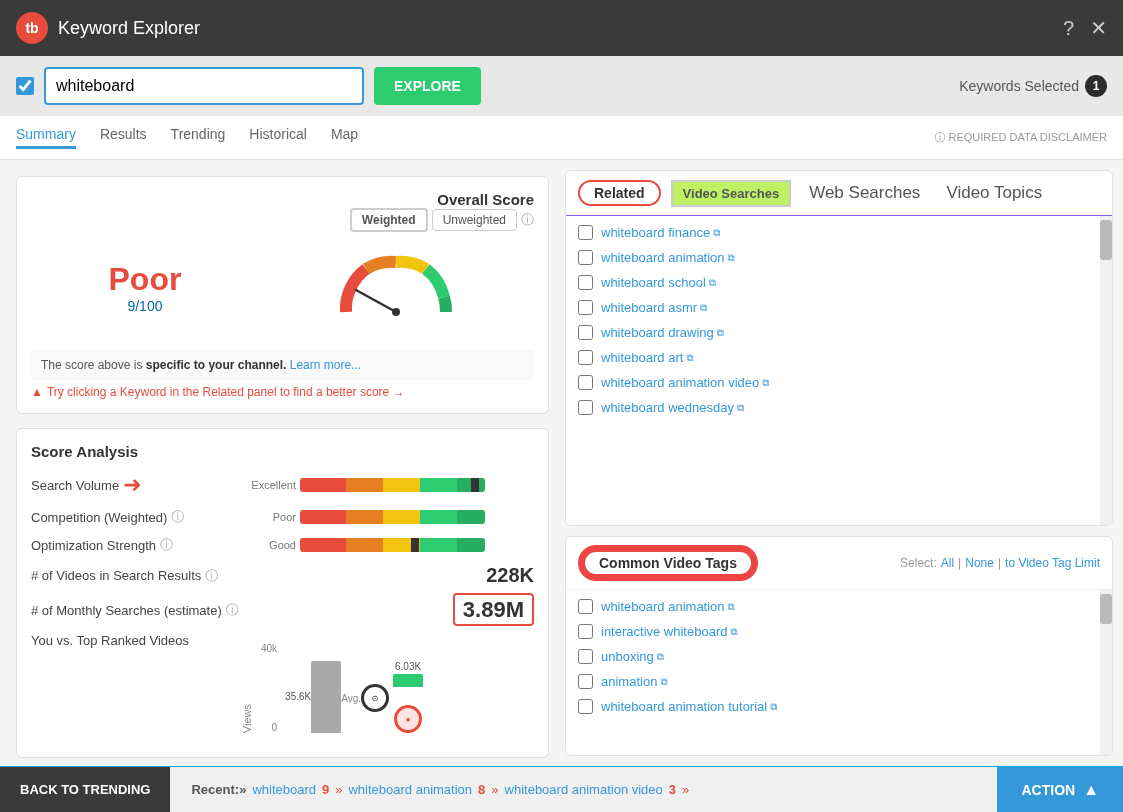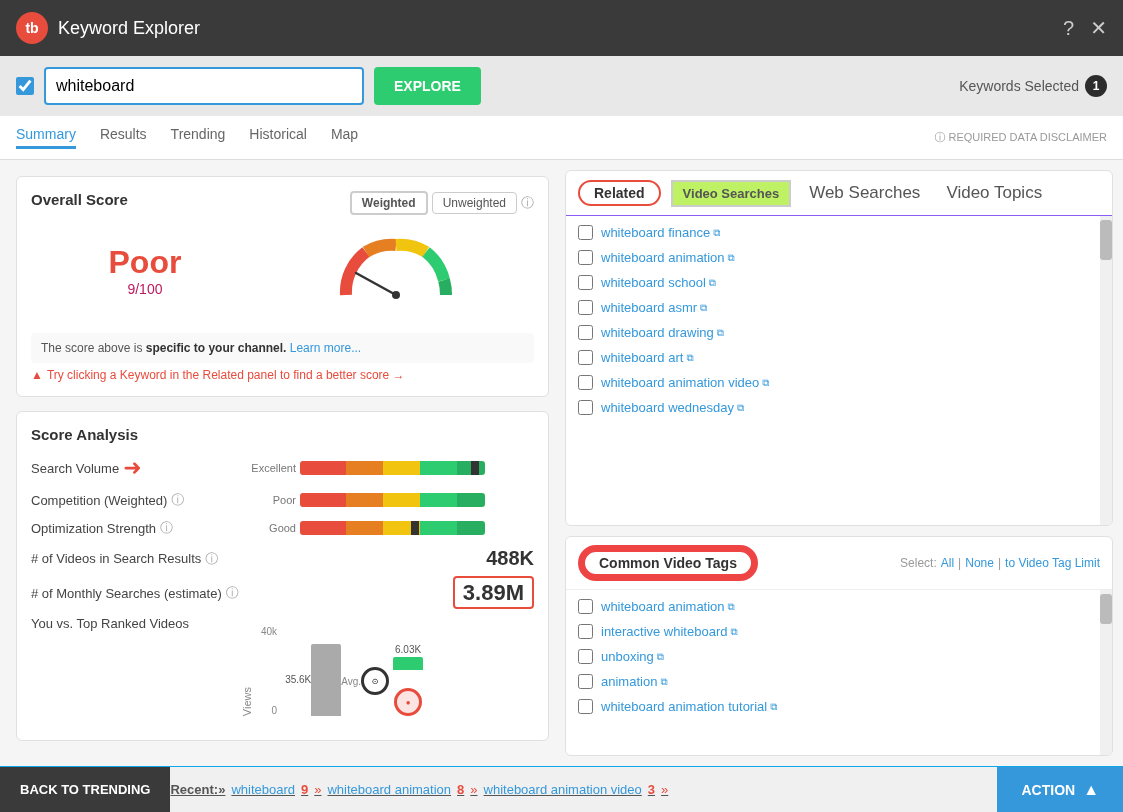--- a/index.html
+++ b/index.html
@@ -107,39 +107,40 @@
 
     
     #overall-score-card {
       background: white;
       border-radius: 6px;
       padding: 14px;
       margin-bottom: 14px;
       border: 1px solid #e0e0e0;
     }
     .card-header {
-      display: flex; align-items: flex-start; justify-content: space-between;
+      display: flex; align-items: flex-end; justify-content: space-between;
       margin-bottom: 10px;
+      flex-direction: column;
     }
     .card-title { font-size: 15px; font-weight: bold; color: #333; }
     .weight-buttons { display: flex; gap: 4px; align-items: center; }
     .weight-btn {
       border: 1px solid #ccc; background: white; padding: 3px 10px;
       border-radius: 4px; font-size: 12px; cursor: pointer; color: #555;
     }
     .weight-btn.active { background: white; border: 2px solid #ccc; font-weight: bold; }
     .info-icon { color: #aaa; font-size: 13px; cursor: pointer; }
 
     .score-content {
       display: flex; align-items: center; justify-content: space-around;
       padding: 10px 0;
     }
     .score-text { text-align: center; }
     .score-label { font-size: 32px; font-weight: bold; color: #e74c3c; }
-    .score-num { font-size: 14px; color: #be185d; }
+    .score-num { font-size: 14px; color: #0369a1; }
 
     
     .gauge-container { position: relative; width: 120px; height: 70px; }
     .gauge-svg { width: 120px; height: 70px; }
 
     .score-desc {
       background: #f9f9f9;
       border-radius: 4px;
       padding: 8px 10px;
       font-size: 12px;
@@ -277,25 +278,24 @@
     #back-to-trending {
       background: #3a3a3a;
       color: white;
       padding: 0 20px;
       height: 100%;
       display: flex; align-items: center;
       font-size: 13px; font-weight: bold; cursor: pointer;
       white-space: nowrap;
     }
     #recent-bar {
-      flex: 1; padding: 0 0;
+      flex: 1; padding: 0 21px;
       display: flex; align-items: flex-start; gap: 6px;
       font-size: 13px; color: #555;
       overflow: hidden;
-      text-decoration: underline;
     }
     .recent-label { font-weight: bold; color: #555; }
     .recent-item { color: #3498db; text-decoration: none; cursor: pointer; }
     .recent-num { color: #e74c3c; font-weight: bold; }
     .recent-arrow { color: #e74c3c; }
     #action-btn {
       background: #3498db;
       color: white;
       border: none;
       height: 100%;
@@ -443,21 +443,21 @@
             </div>
           </div>
         </div>
       </div>
 
       <div class="analysis-row">
         <div class="analysis-label">
           # of Videos in Search Results <span class="info-icon">ⓘ</span>
         </div>
         <div class="analysis-value" style="text-align:right;">
-          <span class="big-number">488K</span>
+          <span class="big-number">228K</span>
         </div>
       </div>
 
       <div class="analysis-row">
         <div class="analysis-label">
           # of Monthly Searches (estimate) <span class="info-icon">ⓘ</span>
         </div>
         <div class="analysis-value" style="text-align:right;">
           <span class="highlight-number">3.89M</span>
         </div>

